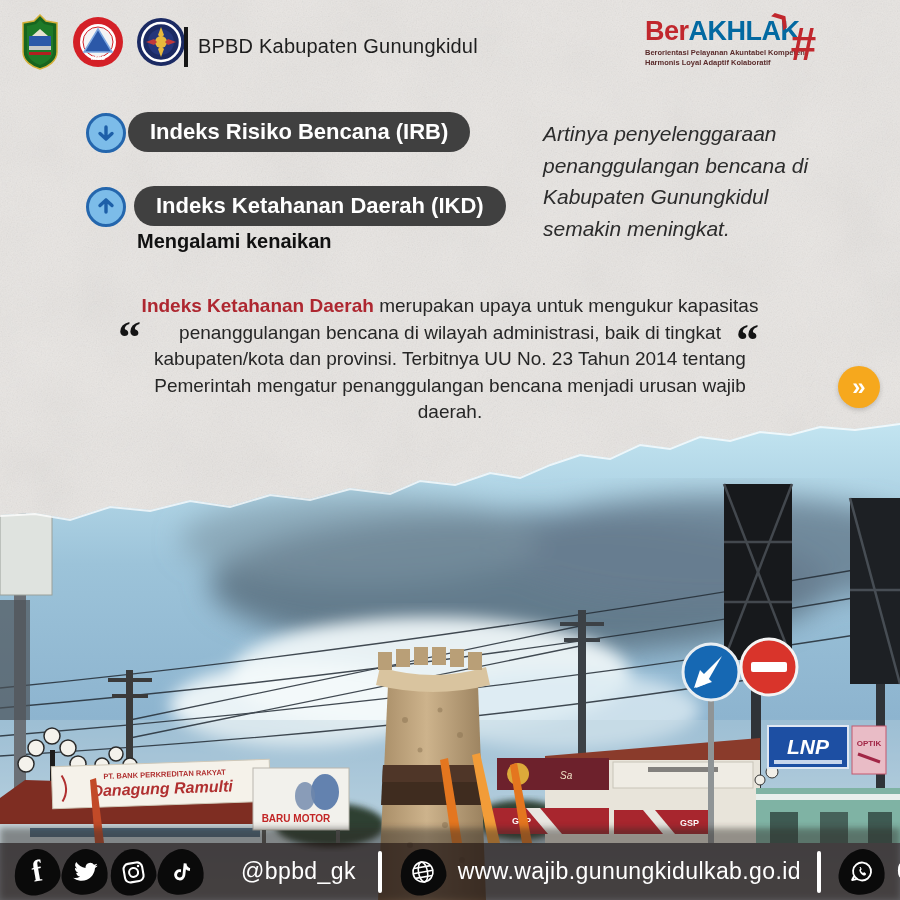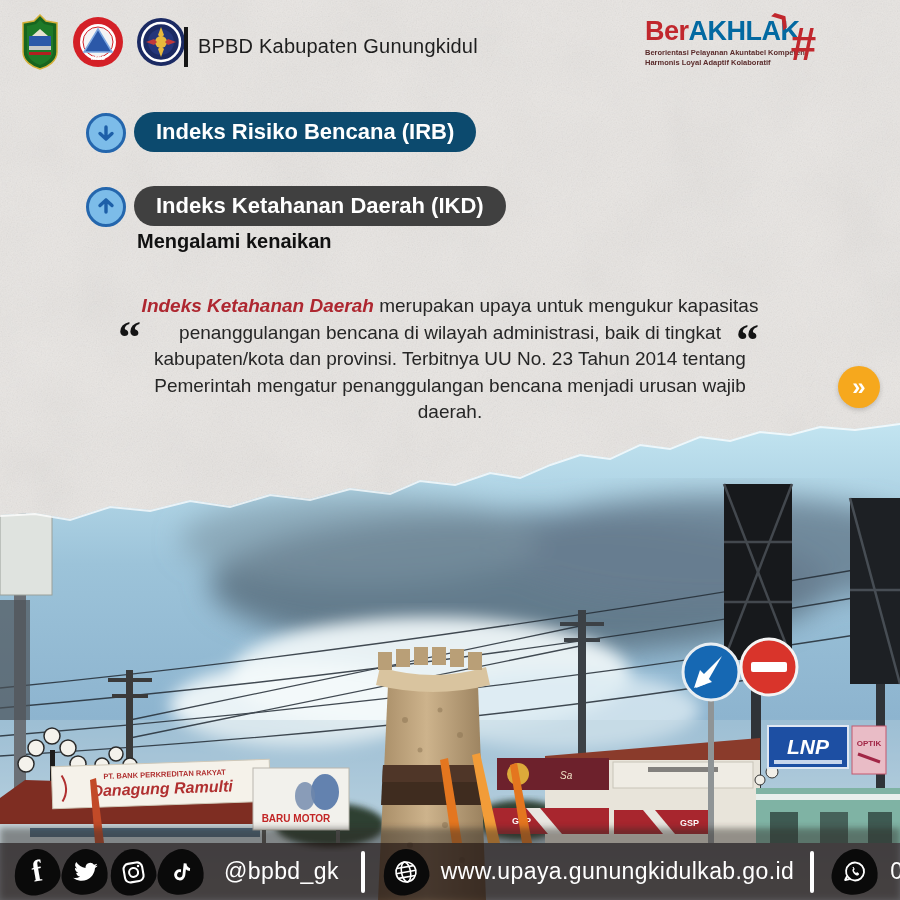--- a/index.html
+++ b/index.html
@@ -21,54 +21,54 @@
   .ba-tag{font-size:7.5px;color:#5a2b2b;line-height:1.35;margin-top:3px;font-weight:600;}
   .bangga{position:absolute;top:6px;left:145px;display:flex;align-items:flex-start;}
   .bangga .hash{font-size:46px;line-height:.9;font-weight:800;font-style:italic;color:#c1272d;margin-right:3px;}
   .bangga .words{display:flex;flex-direction:column;font-size:16px;font-weight:800;line-height:1.0;margin-top:4px;}
   .bangga .w1,.bangga .w3{color:#121212;}
   .bangga .w2{color:#c1272d;}
 
   
   .idx-circle{position:absolute;width:34px;height:34px;border-radius:50%;background:#7cbce9;border:3px solid #2466ad;display:flex;align-items:center;justify-content:center;z-index:2;}
   .idx-pill{position:absolute;height:40px;border-radius:22px;display:flex;align-items:center;padding:0 22px;color:#fff;font-weight:700;font-size:22px;z-index:2;white-space:nowrap;}
-  .pill-irb{background:#0c4a6e;top:112px;left:134px;}
+  .pill-irb{background:#404040;top:112px;left:128px;}
   .pill-ikd{background:#404040;top:186px;left:134px;}
   .circ-irb{top:113px;left:86px;}
   .circ-ikd{top:187px;left:86px;}
   .idx-caption{position:absolute;left:137px;font-size:20px;font-weight:700;color:#111;z-index:2;}
   .cap-irb{top:156px;}
   .cap-ikd{top:230px;}
 
   
   .summary{position:absolute;top:118px;left:543px;width:272px;font-size:21px;font-style:italic;color:#2c2c2c;line-height:1.5;z-index:2;}
 
   
   .quote-box{position:absolute;top:293px;left:140px;width:620px;text-align:center;font-size:19px;color:#262626;line-height:1.4;z-index:2;}
-  .quote-box .hl{font-weight:700;color:#ae2730;font-style:italic;}
+  .quote-box .hl{font-weight:700;color:#ae2730;}
   .qmark{position:absolute;font-family:"Liberation Serif",serif;font-weight:700;font-size:46px;color:#141414;z-index:2;line-height:1;}
   .qmark-l{top:315px;left:118px;}
   .qmark-r{top:318px;left:736px;}
 
   
   .next-btn{position:absolute;top:366px;left:838px;width:42px;height:42px;border-radius:50%;background:#f6a81d;display:flex;align-items:center;justify-content:center;color:#fff;font-size:24px;font-weight:800;z-index:2;box-shadow:0 2px 5px rgba(0,0,0,.18);}
 
   
   .photo{position:absolute;left:0;top:420px;width:900px;height:480px;z-index:3;
     clip-path:polygon(0px 95px,35px 93px,70px 99px,110px 86px,150px 90px,190px 80px,230px 86px,270px 74px,310px 79px,350px 68px,390px 73px,420px 60px,455px 64px,490px 52px,520px 57px,550px 44px,580px 34px,610px 38px,640px 24px,670px 28px,700px 16px,730px 20px,760px 11px,790px 14px,820px 6px,855px 9px,900px 3px,900px 480px,0px 480px);}
 
   
   .footer{position:absolute;left:0;bottom:0;width:900px;height:57px;background:rgba(28,15,13,.6);z-index:4;display:flex;align-items:center;padding-left:14px;box-sizing:border-box;color:#fff;}
   .blob{width:46px;height:46px;background:#0a0a0a;border-radius:52% 48% 58% 42%/62% 58% 42% 38%;display:flex;align-items:center;justify-content:center;flex:0 0 auto;}
   .blob+.blob{margin-left:2px;}
   .blob.r1{transform:rotate(-10deg);}
   .blob.r2{transform:rotate(6deg);}
   .blob .ic{transform:rotate(0deg);}
   .f-text{font-size:23px;letter-spacing:.4px;white-space:nowrap;}
-  .f-handle{margin-left:20px;}
+  .f-handle{margin-left:37px;}
   .f-div{width:4px;height:42px;background:#fff;border-radius:2px;margin-left:22px;flex:0 0 auto;}
   .f-globe{margin-left:18px;}
   .f-url{margin-left:12px;}
   .f-div2{margin-left:16px;}
   .f-wa{margin-left:18px;}
   .f-phone{margin-left:12px;}
   .fb-f{color:#fff;font-size:30px;font-weight:700;font-family:"Liberation Serif",serif;margin-top:-2px;}
 </style>
 </head>
 <body>
@@ -140,20 +140,21 @@
   <div class="idx-pill pill-irb">Indeks Risiko Bencana (IRB)</div>
 
   <div class="idx-circle circ-ikd">
     <svg width="20" height="22" viewBox="0 0 20 22">
         <path d="M10 17 V5 M10 5 L4 10.5 M10 5 L16 10.5" stroke="#1d5fa8" stroke-width="3.4" fill="none" stroke-linecap="round" stroke-linejoin="round" transform="translate(0,-1)"></path>
       </svg>
   </div>
   <div class="idx-pill pill-ikd">Indeks Ketahanan Daerah (IKD)</div>
   <div class="idx-caption cap-ikd">Mengalami kenaikan</div>
 
+  <div class="summary">Artinya penyelenggaraan penanggulangan bencana di Kabupaten Gunungkidul semakin meningkat.</div>
 
   <span class="qmark qmark-l">“</span>
   <div class="quote-box"><span class="hl">Indeks Ketahanan Daerah</span><span> merupakan upaya untuk mengukur kapasitas penanggulangan bencana di wilayah administrasi, baik di tingkat kabupaten/kota dan provinsi. Terbitnya UU No. 23 Tahun 2014 tentang Pemerintah mengatur penanggulangan bencana menjadi urusan wajib daerah.</span></div>
   <span class="qmark qmark-r">“</span>
 
   <div class="next-btn">»</div>
 
   <svg class="photo" viewBox="0 0 900 480">
     <defs>
       <linearGradient id="skyG" x1="0" y1="0" x2="0" y2="1">
@@ -384,21 +385,21 @@
     <div class="f-div"></div>
     <div class="blob r1 f-globe">
       <svg class="ic" width="26" height="26" viewBox="0 0 26 26" fill="none" stroke="#fff" stroke-width="1.6">
           <circle cx="13" cy="13" r="10"></circle>
           <ellipse cx="13" cy="13" rx="4.5" ry="10"></ellipse>
           <line x1="3" y1="13" x2="23" y2="13"></line>
           <line x1="4.5" y1="8" x2="21.5" y2="8"></line>
           <line x1="4.5" y1="18" x2="21.5" y2="18"></line>
         </svg>
     </div>
-    <span class="f-text f-url">www.upaya.gunungkidulkab.go.id</span>
+    <span class="f-text f-url">www.wajib.gunungkidulkab.go.id</span>
     <div class="f-div f-div2"></div>
     <div class="blob r2 f-wa">
       <svg class="ic" width="26" height="26" viewBox="0 0 26 26">
           <circle cx="13" cy="12.5" r="9" fill="none" stroke="#fff" stroke-width="1.8"></circle>
           <path d="M5.5 18 L4 22 L8.5 20.7" fill="none" stroke="#fff" stroke-width="1.8" stroke-linejoin="round"></path>
           <path fill="#fff" d="M10 8.6c.5-.5 1-.5 1.3-.1l.9 1.2c.2.3.2.8-.1 1.1l-.5.5c.5 1.1 1.5 2.1 2.6 2.6l.5-.5c.3-.3.8-.4 1.1-.1l1.2.9c.4.3.4.8-.1 1.3-.7.7-1.7 1-2.6.6-1.5-.6-3.3-2.4-3.9-3.9-.4-.9-.1-1.9.6-2.6z"></path>
         </svg>
     </div>
     <span class="f-text f-phone">0274 394091</span>
   </div>

